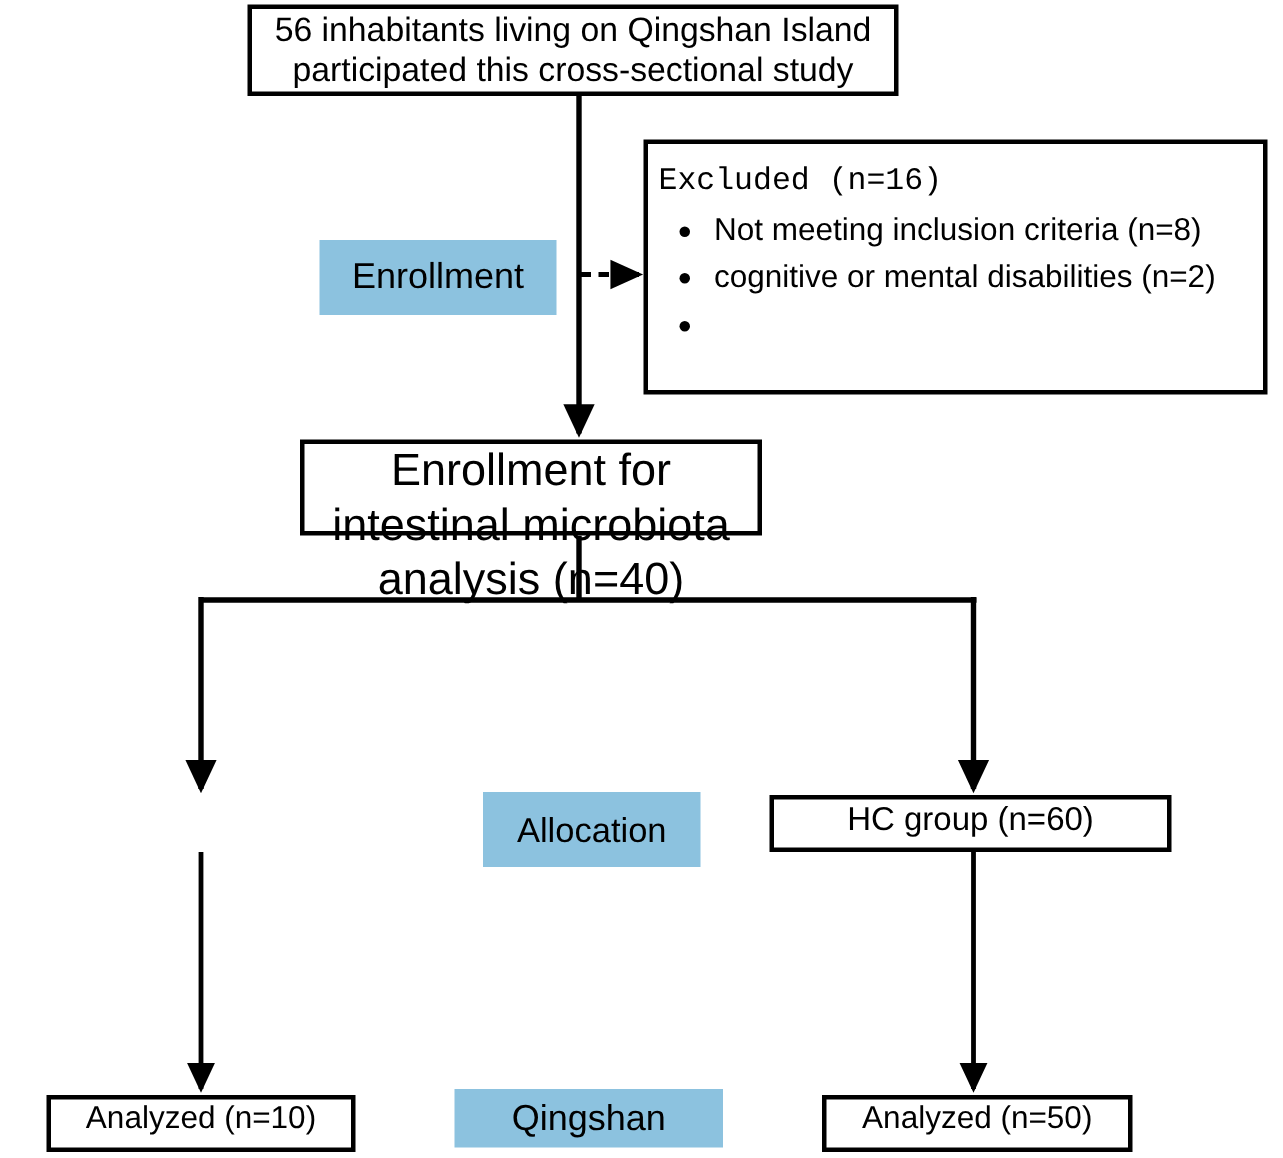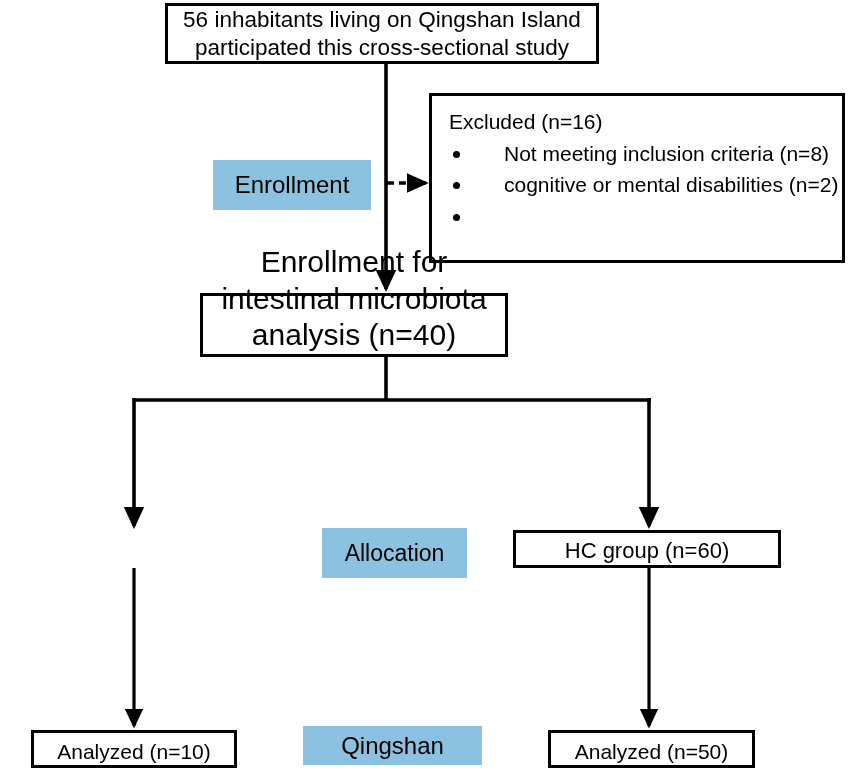--- a/index.html
+++ b/index.html
@@ -26,21 +26,21 @@
     width: 855px;
     height: 772px;
     pointer-events: none;
   }
   .node-box {
     position: absolute;
     box-sizing: border-box;
     border: 3px solid #000000;
     background: #ffffff;
     display: flex;
-    align-items: flex-end;
+    align-items: flex-start;
     justify-content: center;
     text-align: center;
     line-height: 1.22;
     z-index: 3;
   }
   .node-box .node-text {
     display: block;
     width: 100%;
     padding: 0 6px;
     box-sizing: border-box;
@@ -70,32 +70,33 @@
     left: 429px;
     top: 93px;
     width: 416px;
     height: 170px;
     display: block;
     padding: 13px 0 0 0;
     font-size: 21px;
     text-align: left;
   }
   #excluded-title {
-    padding-left: 17px;
+    padding-left: 7px;
     margin-bottom: 7px;
     font-size: 21px;
+    font-family: Liberation Mono, monospace;
   }
   #excluded-list {
     list-style: none;
     margin: 0;
     padding: 0;
   }
   #excluded-list li {
     position: relative;
-    padding-left: 72px;
+    padding-left: 44px;
     margin-bottom: 8px;
     font-size: 21px;
     line-height: 1.12;
   }
   #excluded-list li .bullet-dot {
     position: absolute;
     left: 21px;
     top: 9px;
     width: 7px;
     height: 7px;

